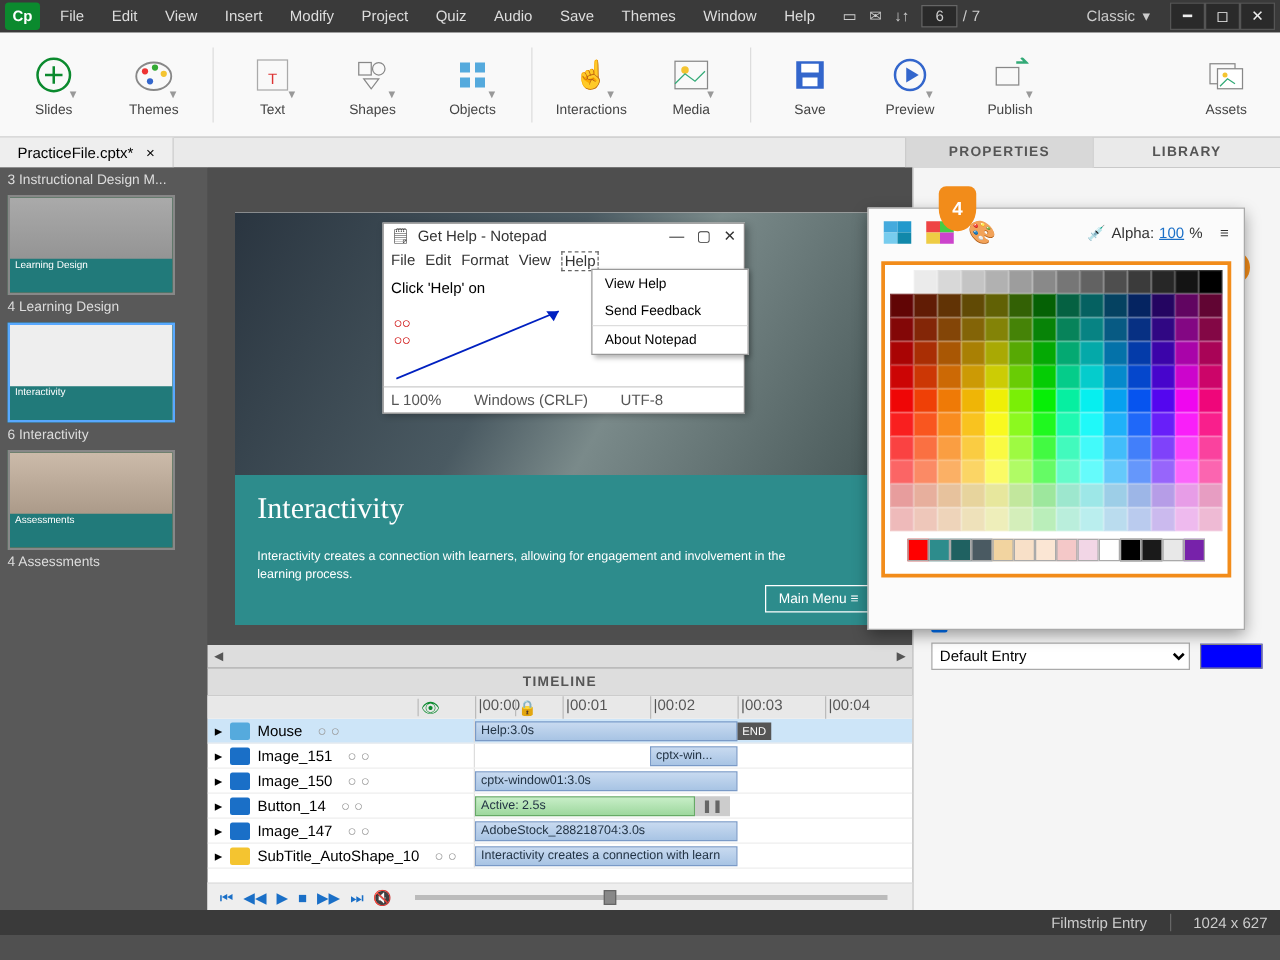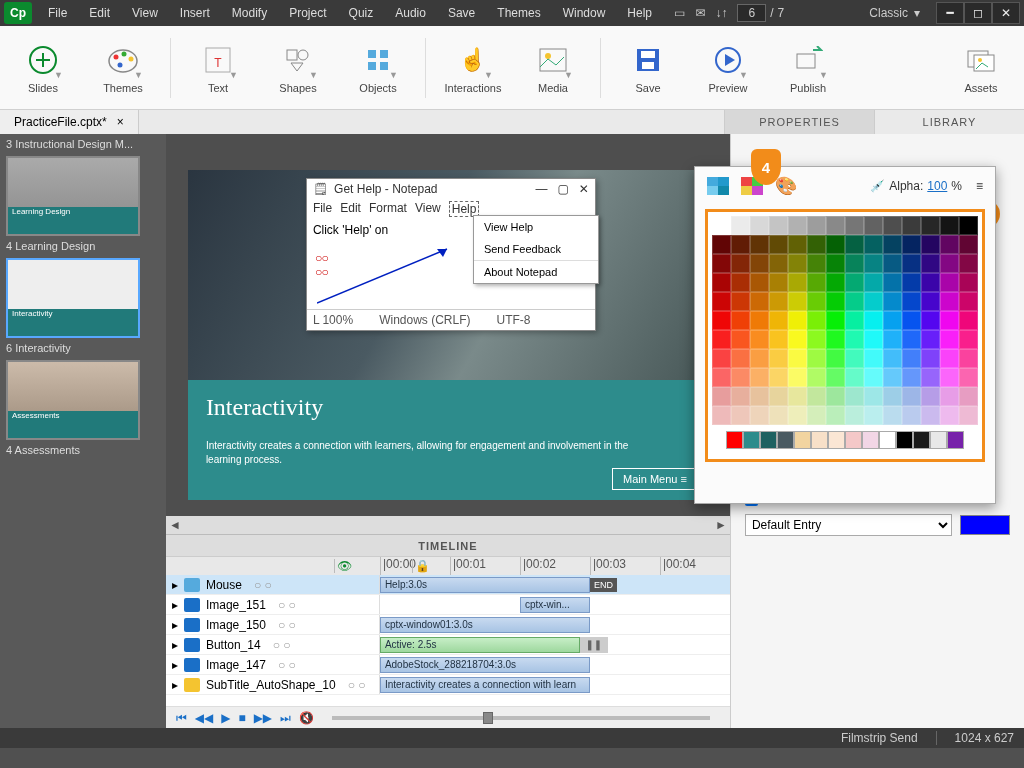--- a/index.html
+++ b/index.html
@@ -18,21 +18,21 @@
 .ribbon{height:84px;background:#f9f9f9;border-bottom:1px solid #d0d0d0;display:flex;align-items:center;padding:0 8px;gap:10px}
 .rgroup{display:flex;flex-direction:column;align-items:center;justify-content:center;width:70px;height:74px;gap:4px}
 .rgroup .ico{width:36px;height:36px;display:flex;align-items:center;justify-content:center;position:relative}
 .rgroup .lbl{font-size:11px;color:#444}
 .rgroup .chev{position:absolute;right:-2px;bottom:-2px;font-size:9px;color:#999}
 .rborder{border-left:1px solid #ddd;height:60px;margin:0 2px}
 .tabs-row{height:24px;background:#eaeaea;display:flex}
 .filmstrip-tab{width:170px;background:#c8c8c8;border-right:1px solid #aaa;display:flex;align-items:center;justify-content:center;font-size:11px;font-weight:600;color:#555;letter-spacing:1px}
 .doc-tab{padding:0 14px;display:flex;align-items:center;gap:10px;background:#eee;border-right:1px solid #ccc}
 .right-tabs{margin-left:auto;display:flex}
-.rtab{width:150px;display:flex;align-items:center;justify-content:center;font-size:11px;font-weight:400;color:#555;letter-spacing:1px;border-left:1px solid #ccc}
+.rtab{width:150px;display:flex;align-items:center;justify-content:center;font-size:11px;font-weight:700;color:#555;letter-spacing:1px;border-left:1px solid #ccc}
 .rtab.sel{background:#d8d8d8}
 .main{display:flex;height:594px}
 .filmstrip{width:170px;background:#595959;overflow:hidden;padding:4px 6px;color:#ddd;display:flex;flex-direction:column;gap:6px}
 .fs-item{display:flex;flex-direction:column;gap:4px}
 .fs-thumb{width:134px;height:80px;background:#14532d;border:2px solid #888;position:relative;overflow:hidden}
 .fs-thumb.sel{border:2px solid #58a8ff}
 .fs-thumb .teal{position:absolute;left:0;right:0;bottom:0;height:35%;background:#217a7a}
 .fs-thumb .ttl{position:absolute;left:4px;bottom:18px;font-size:8px;color:#fff}
 .fs-label{font-size:11px}
 .canvas-area{flex:1;background:#4e4e4e;display:flex;flex-direction:column}
@@ -394,21 +394,21 @@
             </div>
             <div class="tl-bar" style="width:210px">cptx-window01:3.0s</div>
           </div>
         <div class="tl-row">
             <div class="tl-name">
               <span>▸</span>
               <div class="tico"></div>
               <span>Button_14</span>
               <span class="tl-dots">○ ○</span>
             </div>
-            <div class="tl-bar grn" style="width:200px">Active: 2.5s</div>
+            <div class="tl-bar grn" style="width:176px">Active: 2.5s</div>
             <div style="width:28px;background:#ccc;height:16px;display:flex;align-items:center;justify-content:center;color:#666;font-size:10px">❚❚</div>
           </div>
         <div class="tl-row">
             <div class="tl-name">
               <span>▸</span>
               <div class="tico"></div>
               <span>Image_147</span>
               <span class="tl-dots">○ ○</span>
             </div>
             <div class="tl-bar" style="width:210px">AdobeStock_288218704:3.0s</div>
@@ -647,16 +647,16 @@
         <div style="background: rgb(255, 255, 255);"></div>
         <div style="background: rgb(0, 0, 0);"></div>
         <div style="background: rgb(26, 26, 26);"></div>
         <div style="background: rgb(232, 232, 232);"></div>
         <div style="background: rgb(119, 34, 170);"></div>
       </div>
   </div>
 </div>
 
 <div class="statusbar">
-  <span>Filmstrip Send</span>
+  <span>Filmstrip Entry</span>
   <div class="sep"></div>
   <span>1024 x 627</span>
 </div>
 
 </body></html>

